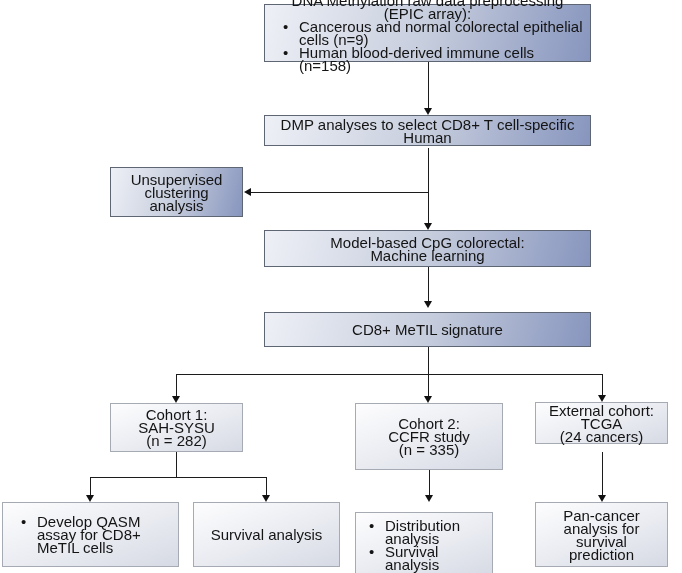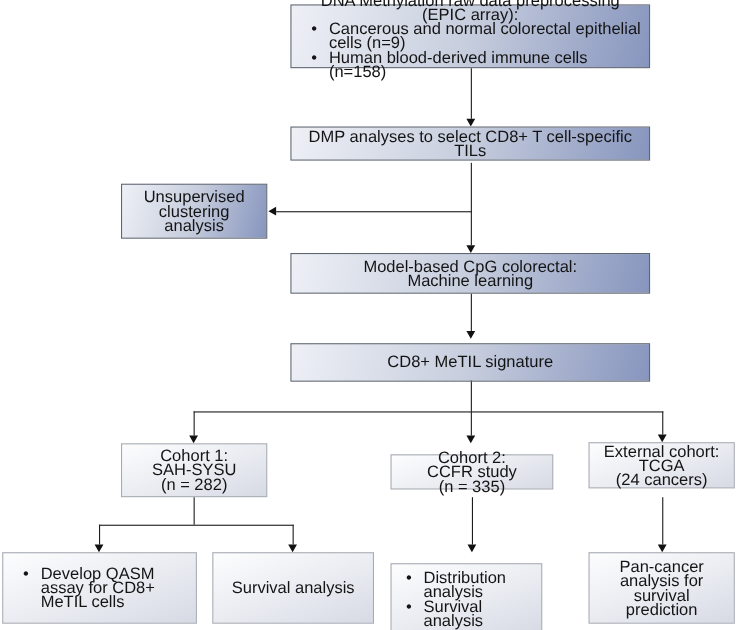--- a/index.html
+++ b/index.html
@@ -77,21 +77,21 @@
   <div class="box box-blue" style="left:264px;top:4px;width:327px;height:58px">
     <div>DNA Methylation raw data preprocessing</div>
     <div>(EPIC array):</div>
     <ul class="bullets">
       <li>Cancerous and normal colorectal epithelial cells (n=9)</li>
       <li>Human blood-derived immune cells (n=158)</li>
     </ul>
   </div>
 
   <div class="box box-blue" style="left:264px;top:115px;width:327px;height:31px">
-    <div>DMP analyses to select CD8+ T cell-specific TILs</div>
+    <div>DMP analyses to select CD8+ T cell-specific Human</div>
   </div>
 
   <div class="box box-blue" style="left:110px;top:167px;width:133px;height:50px;padding:0 8px">
     <div>Unsupervised clustering analysis</div>
   </div>
 
   <div class="box box-blue" style="left:264px;top:230px;width:327px;height:37px">
     <div>Model-based CpG colorectal:</div>
     <div>Machine learning</div>
   </div>
@@ -99,21 +99,21 @@
   <div class="box box-blue" style="left:264px;top:312px;width:327px;height:35px">
     <div>CD8+ MeTIL signature</div>
   </div>
 
   <div class="box box-light" style="left:110px;top:403px;width:133px;height:49px">
     <div>Cohort 1:</div>
     <div>SAH-SYSU</div>
     <div>(n = 282)</div>
   </div>
 
-  <div class="box box-light" style="left:355px;top:413px;width:148px;height:32px">
+  <div class="box box-light" style="left:355px;top:403px;width:148px;height:67px">
     <div>Cohort 2:</div>
     <div>CCFR study</div>
     <div>(n = 335)</div>
   </div>
 
   <div class="box box-light" style="left:535px;top:402px;width:133px;height:42px">
     <div>External cohort: TCGA</div>
     <div>(24 cancers)</div>
   </div>
 

